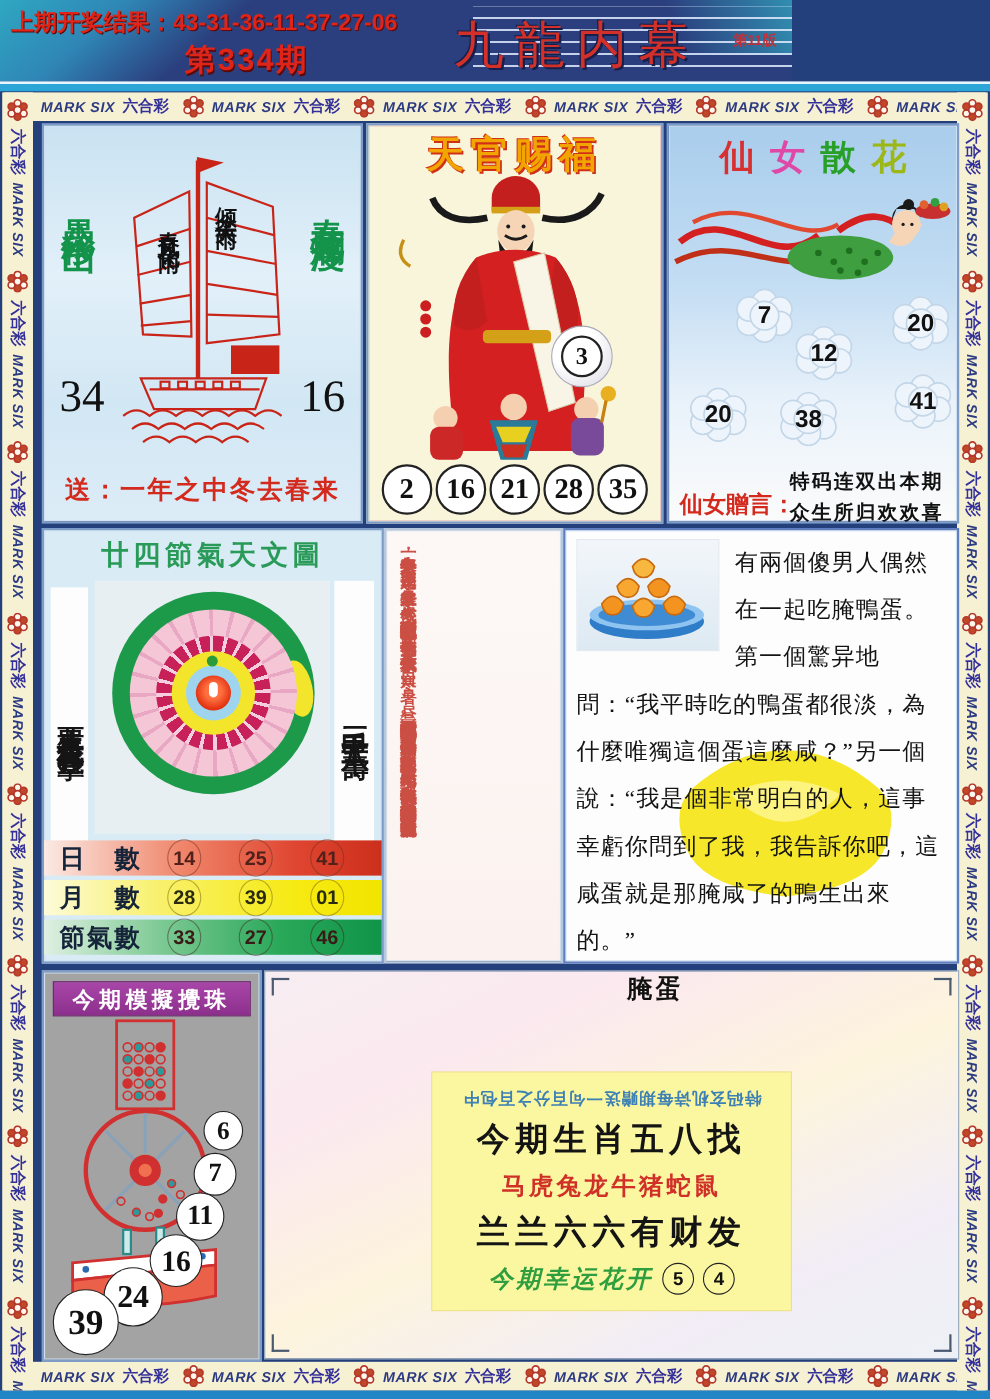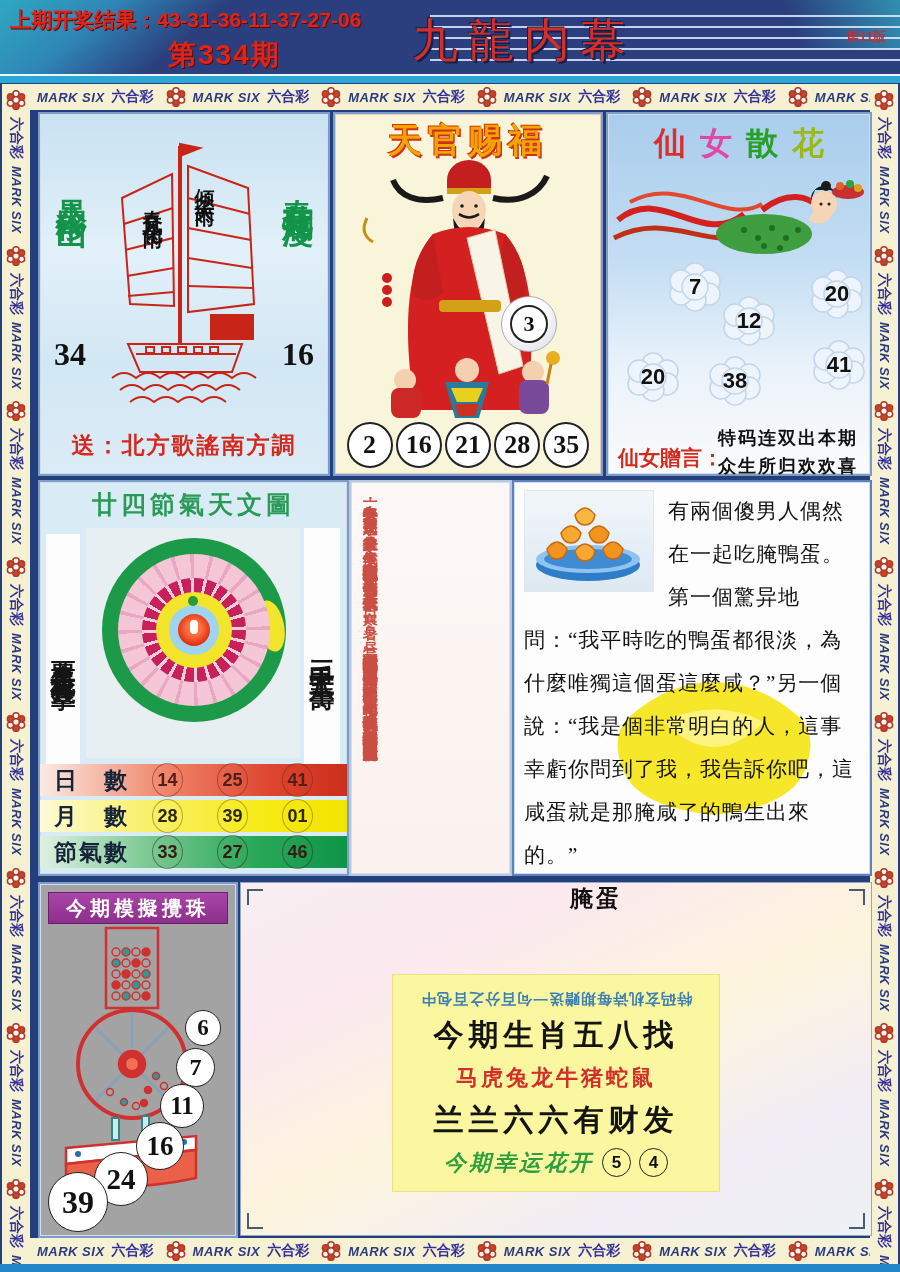--- a/index.html
+++ b/index.html
@@ -1,21 +1,21 @@
 <!DOCTYPE html>
 <html><head>
 <meta charset="utf-8">
 <style>
   html,body{margin:0;padding:0}
   body{font-family:"Liberation Sans",sans-serif}
   #page{position:relative;width:900px;height:1272px;background:#24407c;overflow:hidden}
   .abs{position:absolute}
 
   
-  #header{position:absolute;left:0;top:0;width:900px;height:74px;background:#2b3f7e;overflow:hidden}
+  #header{position:absolute;left:0;top:0;width:720px;height:74px;background:#2b3f7e;overflow:hidden}
   .teal1{position:absolute;left:-40px;top:-30px;width:260px;height:140px;background:linear-gradient(130deg,#2fb6c6 0%,#2f86b6 45%,rgba(43,63,126,0) 75%);transform:skewX(-18deg)}
   .teal2{position:absolute;right:-60px;top:-40px;width:240px;height:90px;background:linear-gradient(250deg,#35c2d2 0%,rgba(43,63,126,0) 70%)}
   .stripes{position:absolute;left:430px;top:6px;width:470px;height:62px;background:repeating-linear-gradient(180deg,rgba(0,0,0,0) 0 9px,rgba(225,235,255,.85) 9px 11px)}
   .hdr-red{color:#e02418;font-weight:bold;text-shadow:1px 1px 0 #5a0a0a}
   #hdr-title{font-family:"Liberation Serif",serif;font-size:46px;letter-spacing:10px;color:#d23028;text-shadow:2px 2px 0 #151f4a,-1px -1px 0 #151f4a}
   .cyanbar{position:absolute;left:0;top:74px;width:900px;height:9px;background:linear-gradient(180deg,#e8f6ff 0 2px,#2ba6d6 2px 100%)}
   .cyanbot{position:absolute;left:0;top:1264px;width:900px;height:8px;background:#2286c6}
 
   
   .strip{background:#f6f1d3;color:#2c3a82;font-weight:bold;overflow:hidden}
@@ -27,21 +27,21 @@
   .vstrip .unit{margin:6px 0}
   .fl{flex:0 0 auto}
 
   
   .panel{position:absolute;border:2px solid #7d9cc8;box-shadow:0 0 0 1px #cfdff0 inset}
 
   
   #ship-panel{background:linear-gradient(180deg,#c9e2f1 0%,#e2f0f9 38%,#d2e7f4 70%,#dcecf7 100%)}
   .vtext{writing-mode:vertical-rl;text-orientation:upright}
   .motto{font-family:"Liberation Serif",serif;font-weight:bold;font-size:31px;color:#14934a;letter-spacing:6px}
-  .bignum{font-family:"Liberation Serif",serif;font-weight:bold;font-size:32px;color:#111}
+  .bignum{font-family:"Liberation Serif",serif;font-weight:normal;font-size:41px;color:#111}
   .sailtxt{writing-mode:vertical-rl;text-orientation:upright;font-family:"Liberation Serif",serif;font-weight:bold;font-size:20px;color:#111;letter-spacing:7px}
   .sendline{font-family:"Liberation Serif",serif;font-weight:bold;font-size:23px;color:#d42a1e;letter-spacing:2px}
 
   
   #deity-panel{background:#f9f5da;box-shadow:0 0 0 1px #e8c8c0 inset}
   #deity-title{font-family:"Liberation Serif",serif;font-weight:bold;font-size:34px;letter-spacing:6px;color:#f2a400;text-shadow:1.5px 1.5px 0 #d03018,-1px -1px 0 #d03018}
   .numcircle{display:flex;align-items:center;justify-content:center;border:2px solid #222;border-radius:50%;background:#fff;font-family:"Liberation Serif",serif;font-weight:bold;color:#111}
   .ball{background:radial-gradient(circle at 35% 30%,#ffffff 0 40%,#e8e8ee 75%,#cfcfda);border:1px solid #aab;border-radius:50%;display:flex;align-items:center;justify-content:center}
 
   
@@ -357,21 +357,21 @@
           <rect x="110" y="211" width="8" height="6"></rect>
         <path d="M12,242 q12,-10 24,0 q12,-10 24,0 q12,-10 24,0 q12,-10 24,0 q12,-10 24,0 q12,-10 24,0"></path>
         <path d="M20,254 q12,-10 24,0 q12,-10 24,0 q12,-10 24,0 q12,-10 24,0 q12,-10 24,0"></path>
         <path d="M30,266 q12,-10 24,0 q12,-10 24,0 q12,-10 24,0 q12,-10 24,0"></path>
       </g>
     </svg>
     <div class="abs sailtxt" style="left:100px;top:80px">春风化雨</div>
     <div class="abs sailtxt" style="left:152px;top:58px">倾盆大雨</div>
     <div class="abs bignum" style="left:14px;top:222px">34</div>
     <div class="abs bignum" style="right:14px;top:222px">16</div>
-    <div class="abs sendline" style="left:0;right:0;top:316px;text-align:center">送：北方歌謠南方調</div>
+    <div class="abs sendline" style="left:0;right:0;top:316px;text-align:center">送：一年之中冬去春来</div>
   </div>
 
   <div id="deity-panel" class="panel" style="left:333px;top:112px;width:266px;height:360px">
     <div class="abs" style="left:0;right:0;top:4px;text-align:center" id="deity-title">天官赐福</div>
     <svg class="abs" style="left:12px;top:44px" width="242" height="262" viewBox="0 0 242 262">
       <path d="M96,40 C70,46 52,38 46,22" stroke="#1a1a1a" stroke-width="6" fill="none"></path>
       <path d="M146,40 C172,46 192,36 200,18" stroke="#1a1a1a" stroke-width="6" fill="none"></path>
       <path d="M100,22 a22,20 0 0 1 44,0 v12 h-44 z" fill="#c41f1f"></path>
       <rect x="100" y="30" width="44" height="6" fill="#d4a017"></rect>
       <ellipse cx="122" cy="52" rx="17" ry="19" fill="#f5d5b5"></ellipse>

